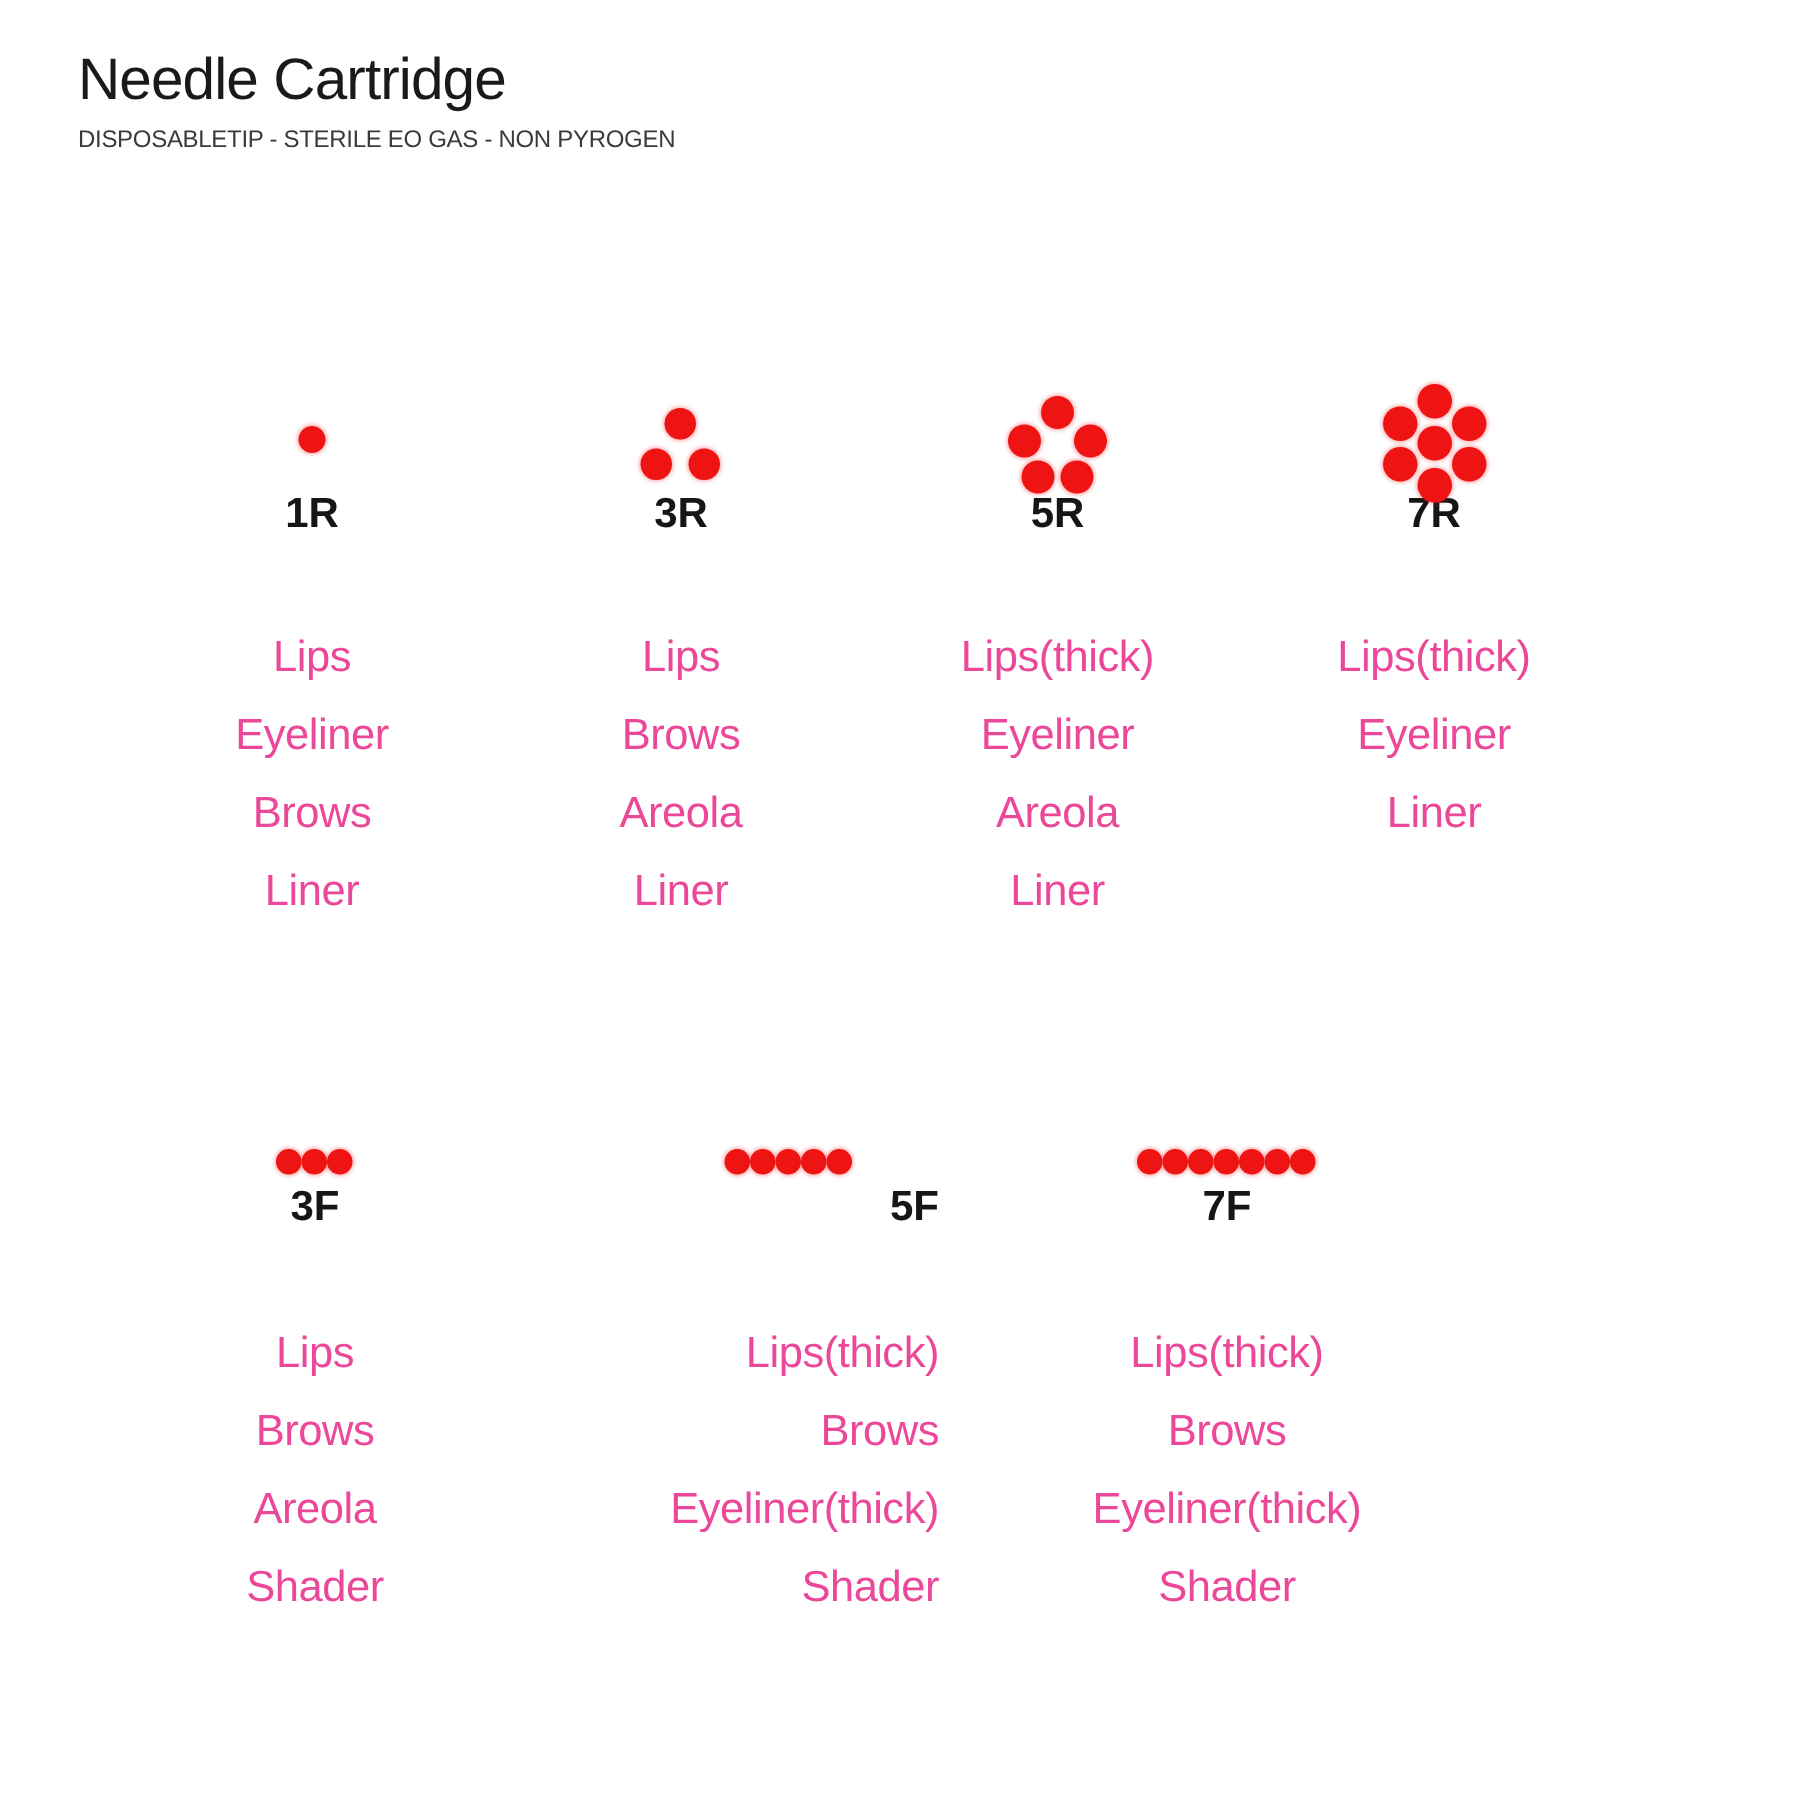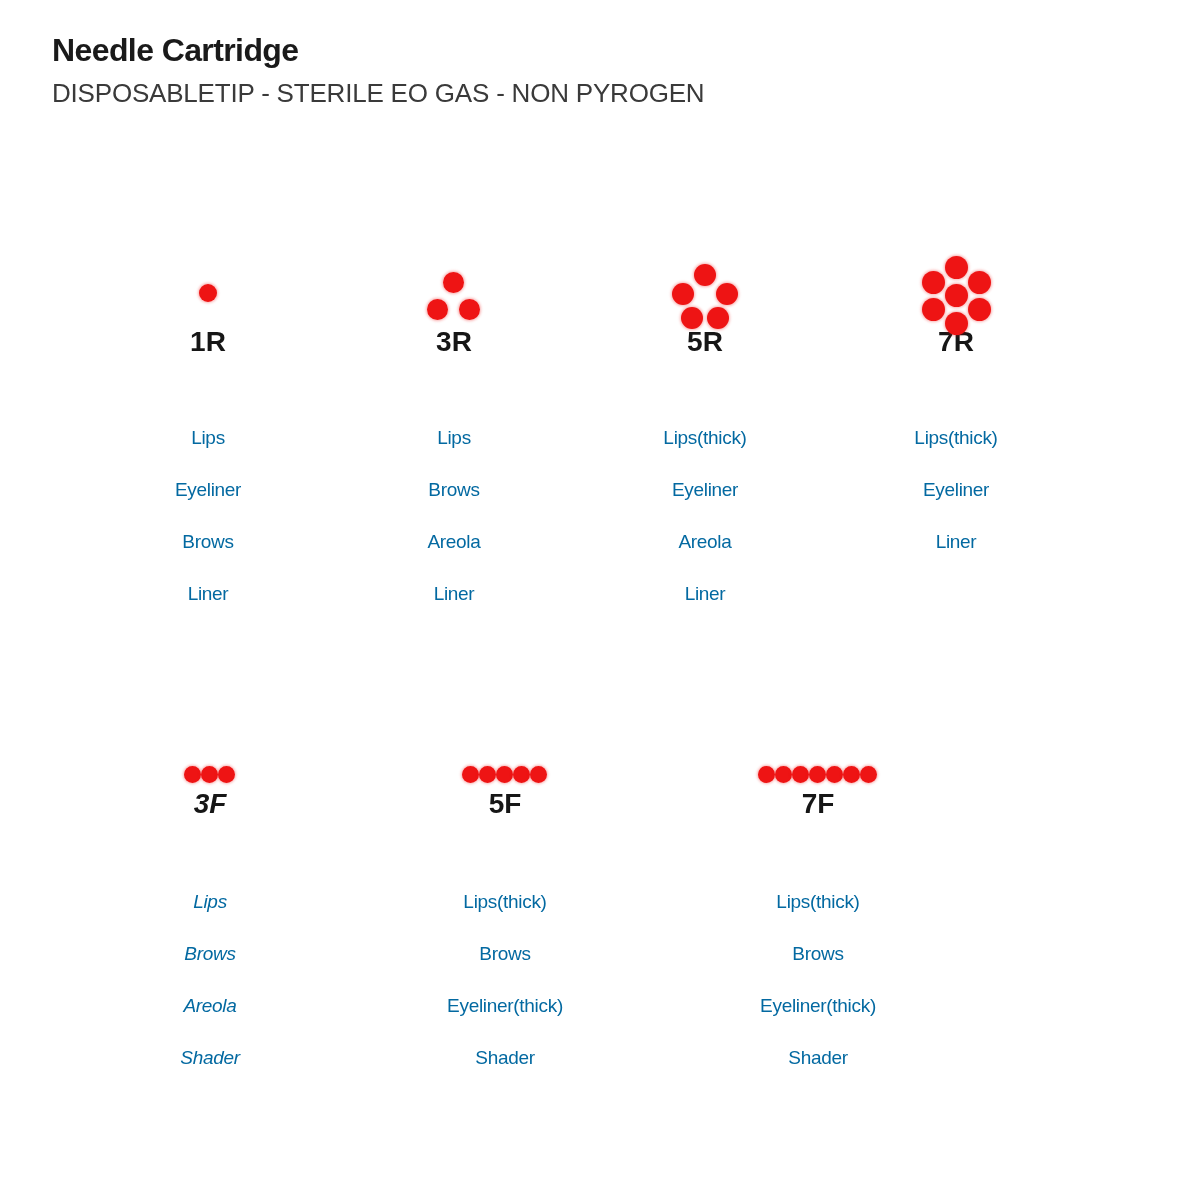--- a/index.html
+++ b/index.html
@@ -17,30 +17,30 @@
   }
 
   
   #header {
     position: absolute;
     left: 52px;
     top: 34px;
     width: 1000px;
   }
   #page-title {
-    font-size: 32px;
-    font-weight: bold;
+    font-size: 39px;
+    font-weight: normal;
     letter-spacing: -0.6px;
     color: #1a1a1a;
     line-height: 1.05;
     margin: 0;
     white-space: nowrap;
   }
   #page-subtitle {
-    font-size: 26px;
+    font-size: 16px;
     font-weight: normal;
     color: #3a3a3a;
     letter-spacing: -0.2px;
     margin: 10px 0 0 0;
     white-space: nowrap;
   }
 
   
   .row {
     position: absolute;
@@ -78,23 +78,23 @@
     color: #161616;
     letter-spacing: 0px;
     margin-top: 2px;
     line-height: 1;
   }
 
   
   .uses {
     margin-top: 56px;
     line-height: 52px;
-    font-size: 19px;
+    font-size: 29px;
     font-weight: normal;
-    color: #0369a1;
+    color: #ec4899;
     letter-spacing: -0.3px;
     white-space: nowrap;
   }
   .uses.flat { margin-top: 58px; }
   .use-item { display: block; }
 </style>
 </head>
 <body>
 
 <div id="header">
@@ -164,36 +164,36 @@
       <span class="use-item">Lips(thick)</span>
       <span class="use-item">Eyeliner</span>
       <span class="use-item">Liner</span>
     </div>
   </div>
 
 </div>
 
 <div class="row" id="row-flat">
 
-  <div class="card" id="card-3F" style="left:110px; width:200px;font-style:italic;">
+  <div class="card" id="card-3F" style="left:110px; width:200px;">
     <div class="cluster flat">
       <span class="dot" style="width: 17px; height: 17px; left: 74px; top: 18px; background: rgb(238, 20, 20);"></span>
       <span class="dot" style="width: 17px; height: 17px; left: 91px; top: 18px; background: rgb(238, 20, 20);"></span>
       <span class="dot" style="width: 17px; height: 17px; left: 108px; top: 18px; background: rgb(238, 20, 20);"></span>
     </div>
     <div class="code">3F</div>
     <div class="uses flat">
       <span class="use-item">Lips</span>
       <span class="use-item">Brows</span>
       <span class="use-item">Areola</span>
       <span class="use-item">Shader</span>
     </div>
   </div>
 
-  <div class="card" id="card-5F" style="left:405px; width:200px;">
+  <div class="card" id="card-5F" style="left:426px; width:200px;text-align:right;">
     <div class="cluster flat">
       <span class="dot" style="width: 17px; height: 17px; left: 57px; top: 18px; background: rgb(238, 20, 20);"></span>
       <span class="dot" style="width: 17px; height: 17px; left: 74px; top: 18px; background: rgb(238, 20, 20);"></span>
       <span class="dot" style="width: 17px; height: 17px; left: 91px; top: 18px; background: rgb(238, 20, 20);"></span>
       <span class="dot" style="width: 17px; height: 17px; left: 108px; top: 18px; background: rgb(238, 20, 20);"></span>
       <span class="dot" style="width: 17px; height: 17px; left: 125px; top: 18px; background: rgb(238, 20, 20);"></span>
     </div>
     <div class="code">5F</div>
     <div class="uses flat">
       <span class="use-item">Lips(thick)</span>

